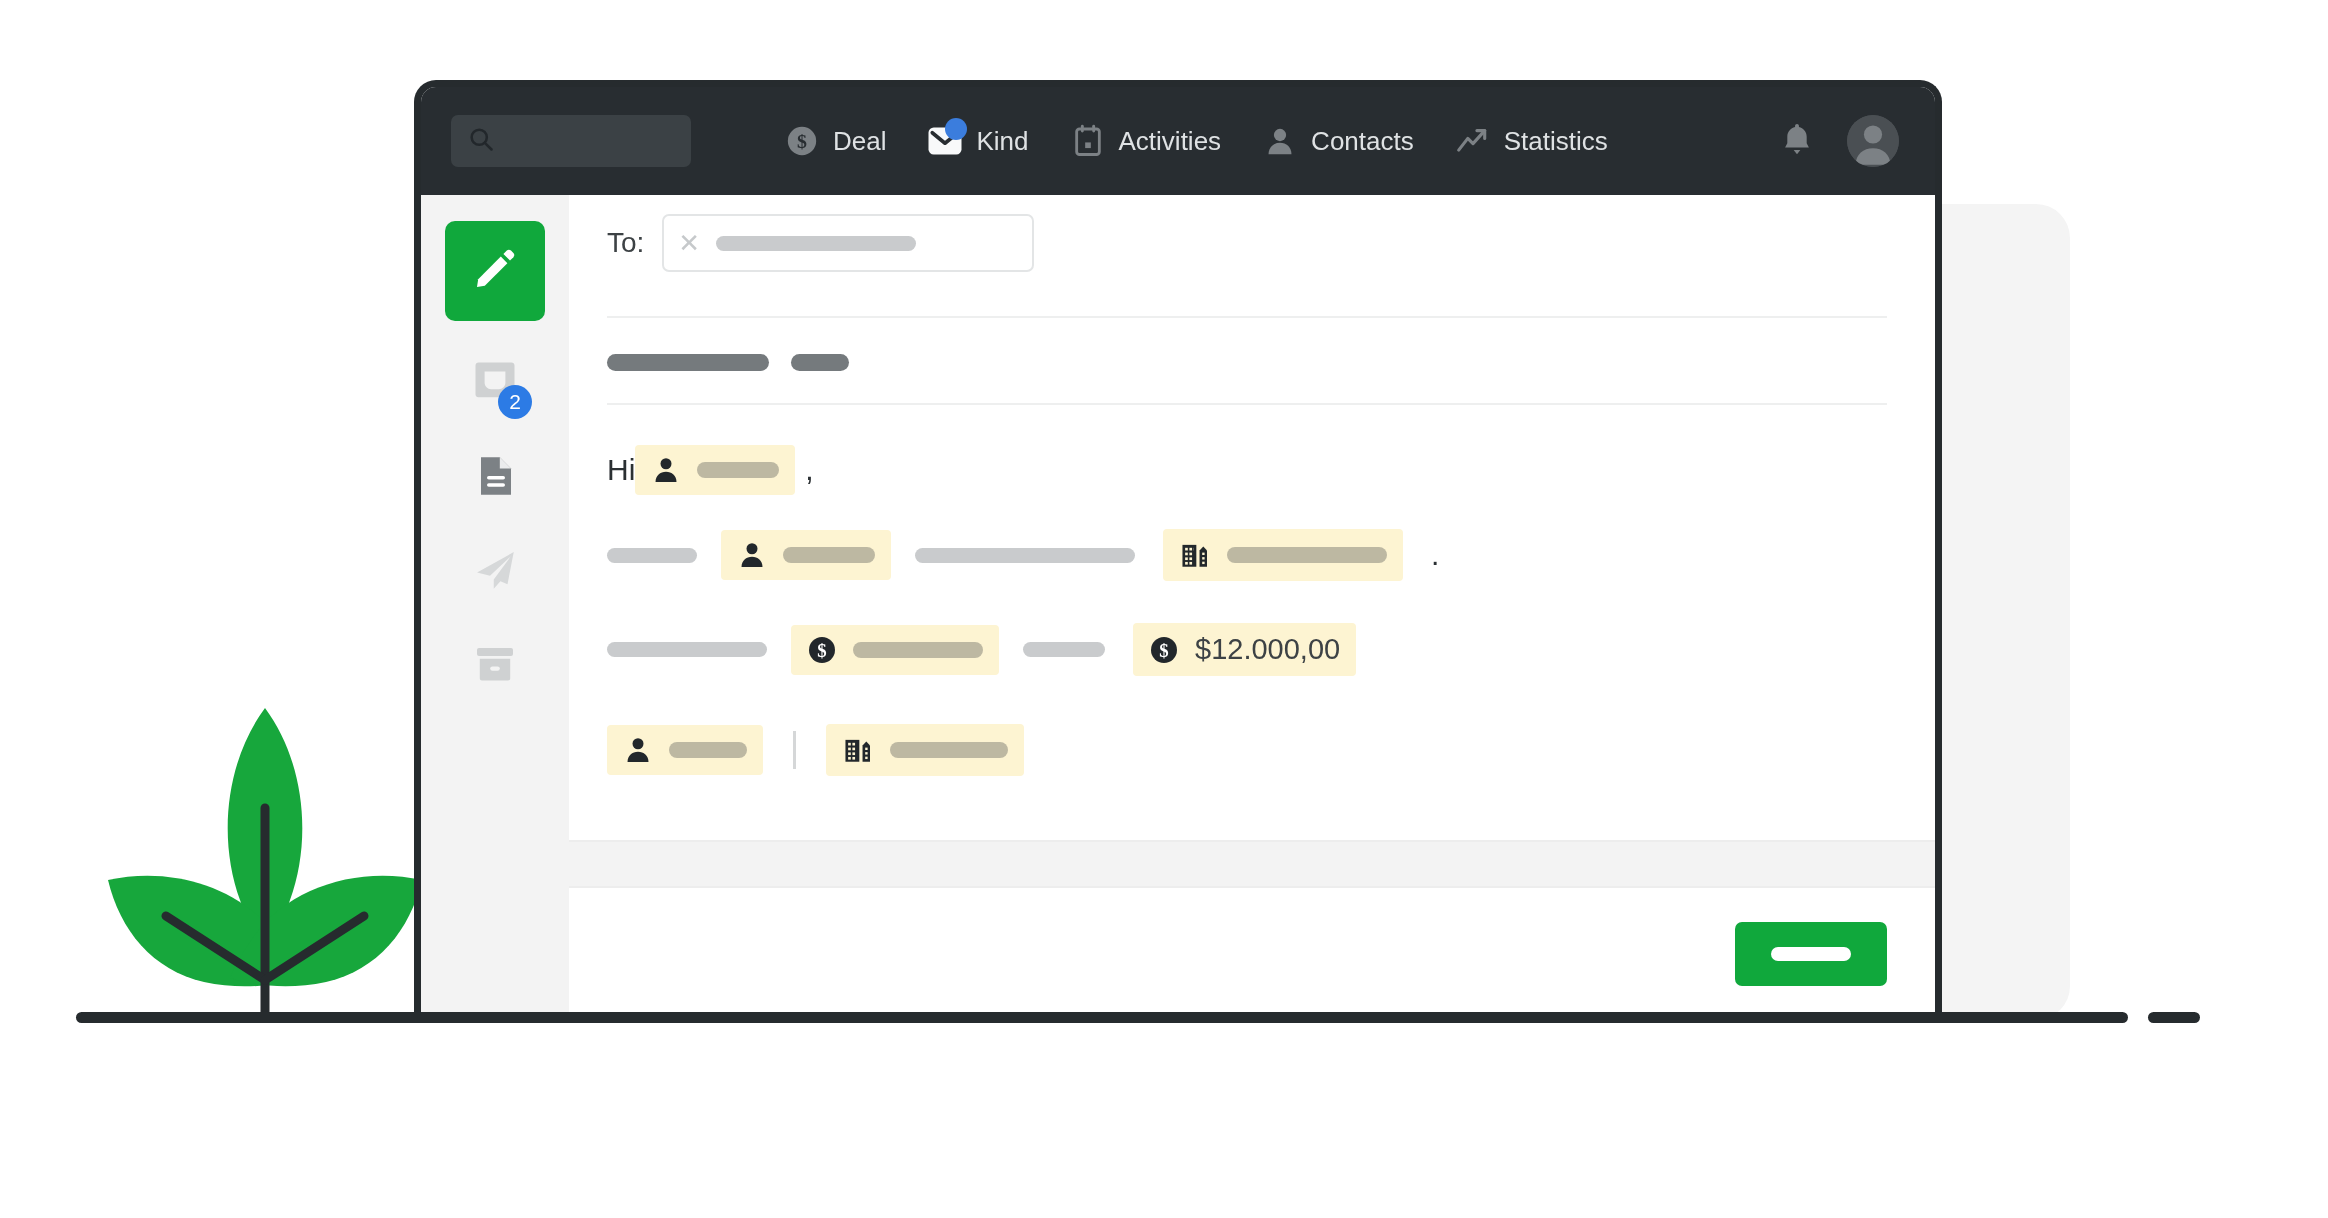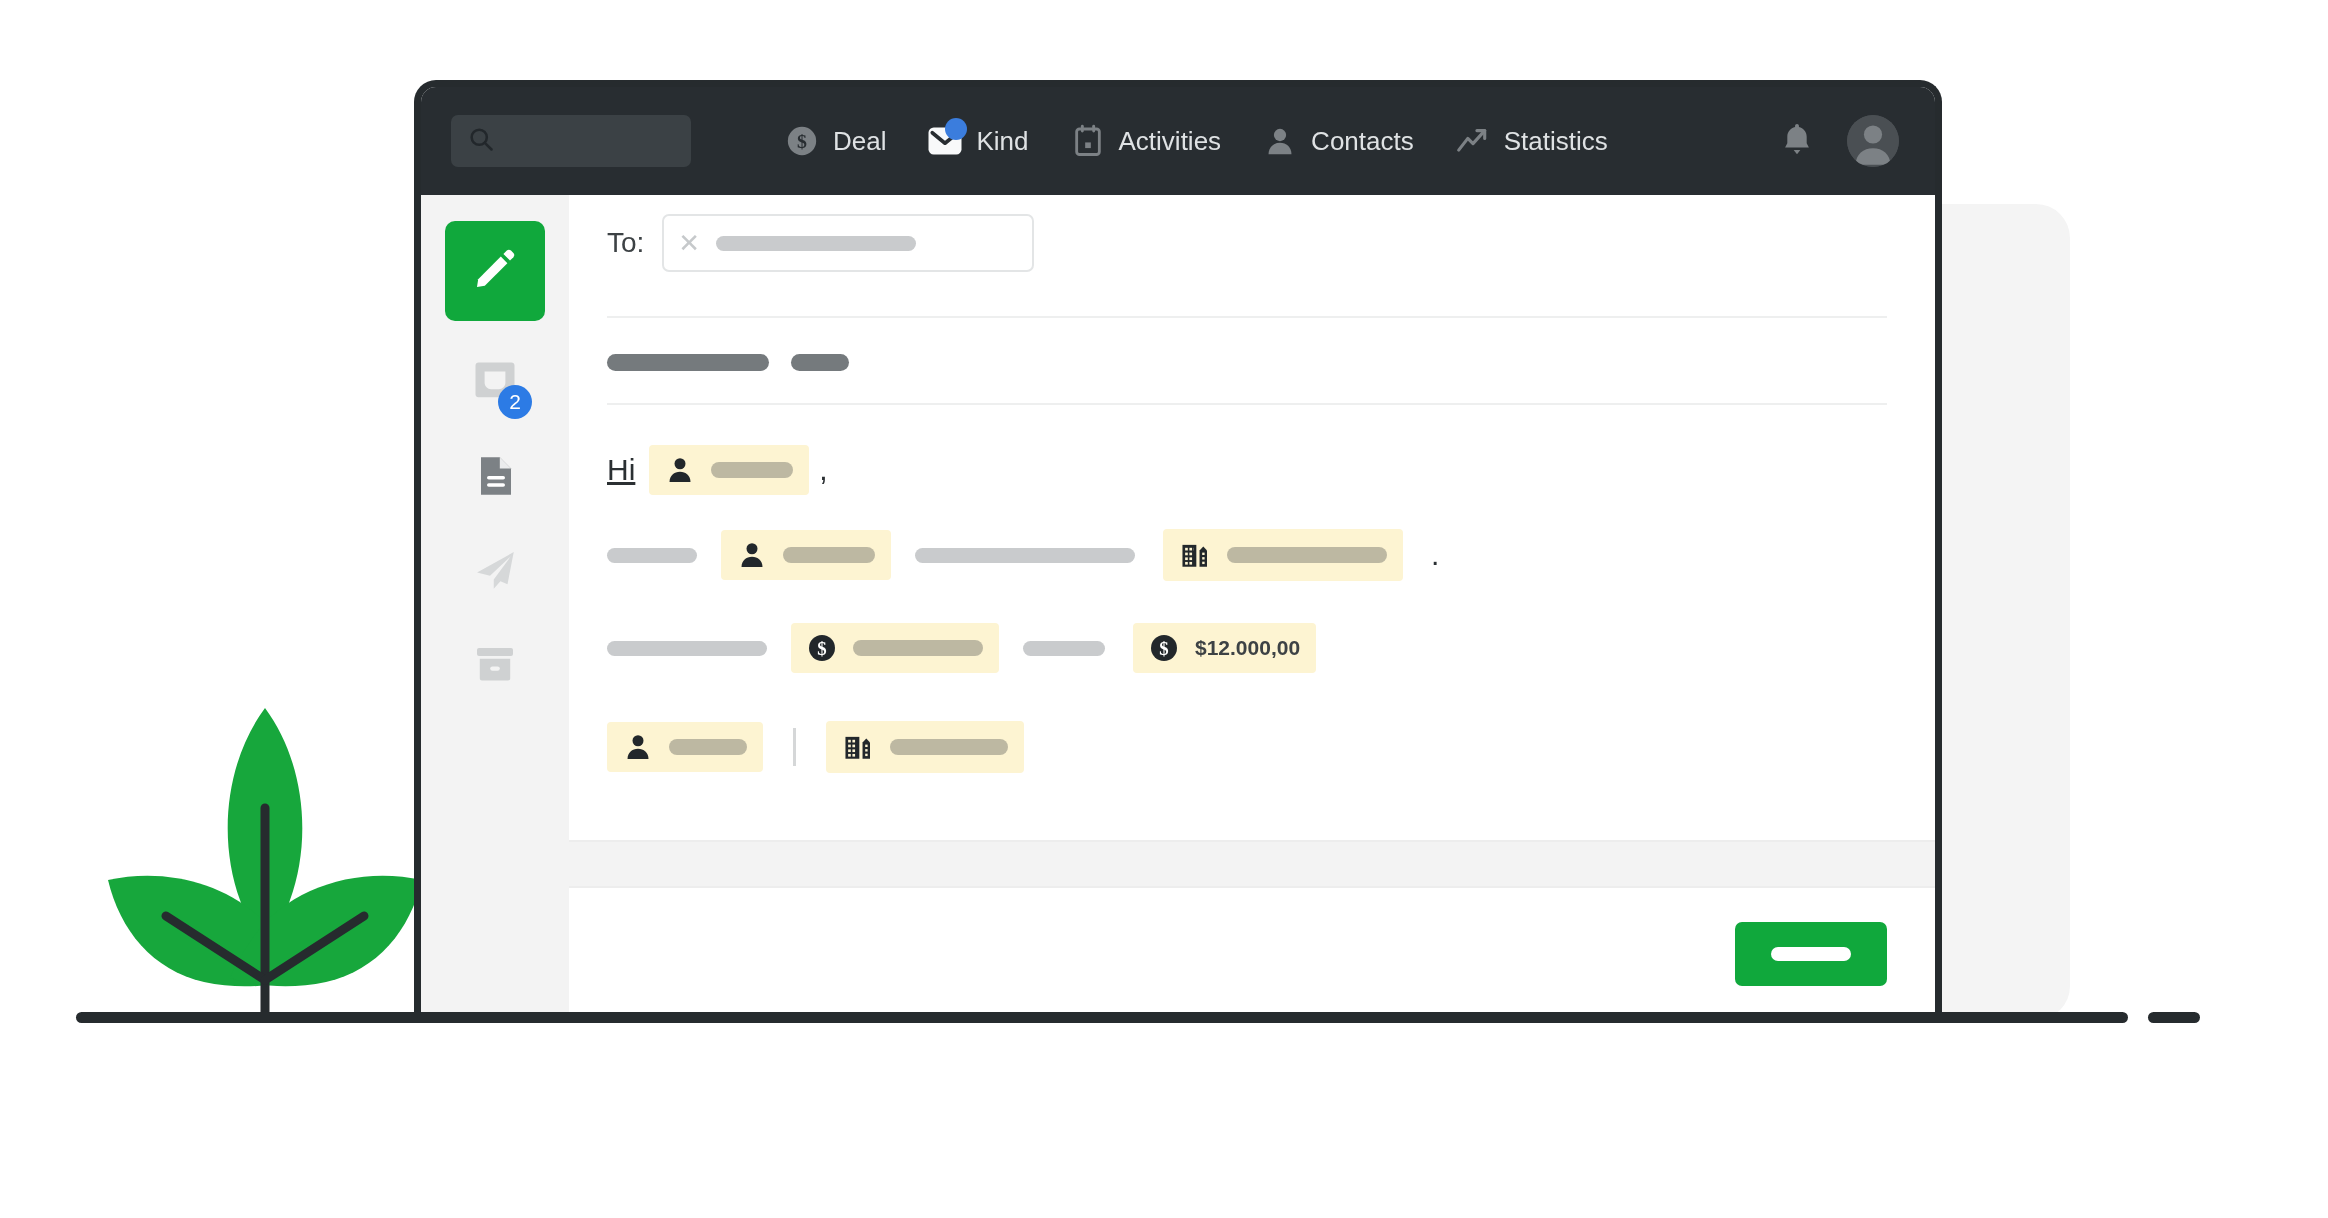--- a/index.html
+++ b/index.html
@@ -278,22 +278,20 @@
   }
 
   .para {
     display: flex;
     align-items: center;
     flex-wrap: wrap;
   }
   .greeting {
     font-size: 30px;
     color: #2b3033;
-    margin-right: 14px;
-    text-decoration: underline;
   }
   .comma {
     font-size: 30px;
     color: #2b3033;
     margin-left: 10px;
   }
   .period {
     font-size: 30px;
     color: #2b3033;
     margin-left: 12px;
@@ -314,24 +312,23 @@
     align-items: center;
     justify-content: center;
     flex: none;
   }
   .chip .chip-ph {
     background: #bdb8a2;
     border-radius: 9px;
     height: 16px;
   }
   .chip .chip-text {
-    font-size: 21px;
+    font-size: 29px;
     color: #3d4245;
     white-space: nowrap;
-    font-weight: bold;
   }
 
   .line-row {
     display: flex;
     align-items: center;
     gap: 16px;
     margin-bottom: 14px;
   }
 
   .kind-regards {

